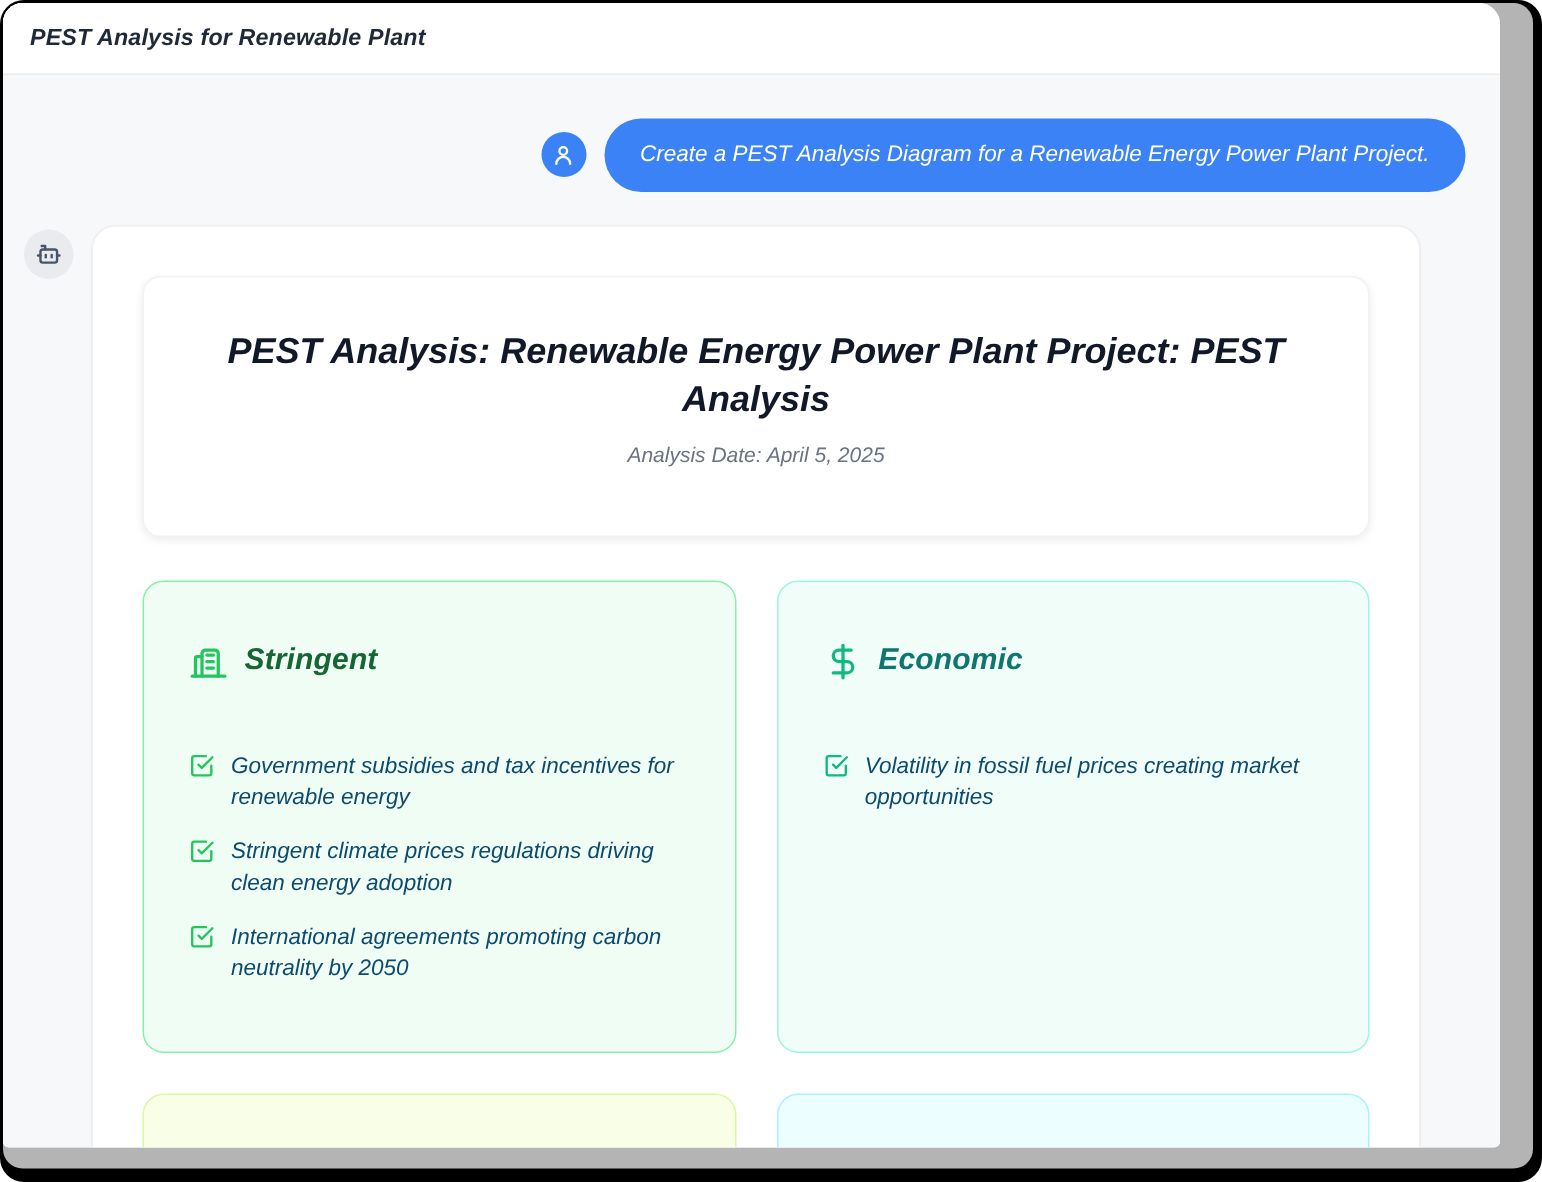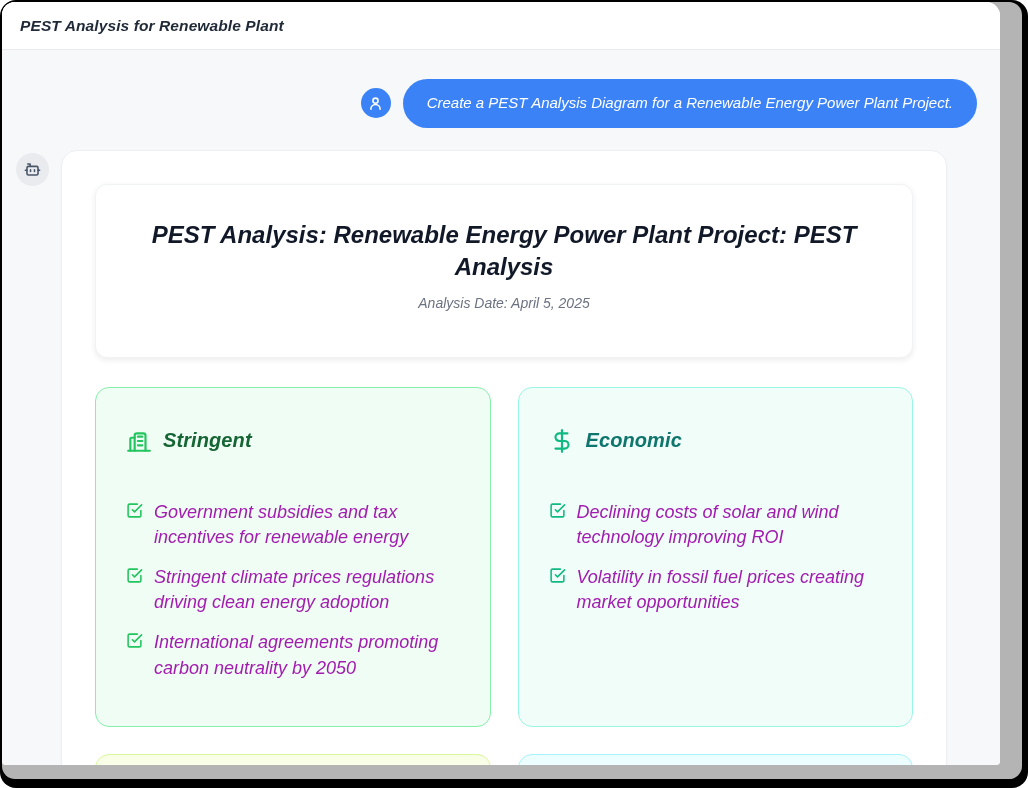--- a/index.html
+++ b/index.html
@@ -135,21 +135,21 @@
   .quad-items { list-style: none; }
   .quad-items li {
     display: flex; align-items: flex-start; gap: 11px;
     margin-bottom: 15px;
   }
   .check-icon {
     color: var(--qaccent, #22c55e);
     flex: 0 0 auto; margin-top: 2px; display: flex;
   }
   .item-text {
-    font-size: 18px; color: #a21caf; line-height: 1.4;
+    font-size: 15px; color: #0c4a6e; line-height: 1.4;
     max-width: 318px;
   }
   svg { display: block; }
 </style>
 </head>
 <body>
 
 <div class="frame">
   <div class="frame-inner">
 
@@ -252,29 +252,20 @@
                   <span class="q-label">Economic</span>
                 </div>
                 <ul class="quad-items">
                   <li>
                     <span class="check-icon">
                       <svg width="17" height="17" viewBox="0 0 24 24" fill="none" stroke="currentColor" stroke-width="2.2" stroke-linecap="round" stroke-linejoin="round">
                           <path d="M9 11l3 3L22 4"></path>
                           <path d="M21 12v7a2 2 0 0 1-2 2H5a2 2 0 0 1-2-2V5a2 2 0 0 1 2-2h11"></path>
                         </svg>
                     </span>
-                    <span class="item-text">Declining costs of solar and wind technology improving ROI</span>
-                  </li>
-                  <li>
-                    <span class="check-icon">
-                      <svg width="17" height="17" viewBox="0 0 24 24" fill="none" stroke="currentColor" stroke-width="2.2" stroke-linecap="round" stroke-linejoin="round">
-                          <path d="M9 11l3 3L22 4"></path>
-                          <path d="M21 12v7a2 2 0 0 1-2 2H5a2 2 0 0 1-2-2V5a2 2 0 0 1 2-2h11"></path>
-                        </svg>
-                    </span>
                     <span class="item-text">Volatility in fossil fuel prices creating market opportunities</span>
                   </li>
                 </ul>
               </div>
 
               <div class="quad-card" style="--qbg: #f9fee7; --qborder: #d9f99d; --qheading: #4d7c0f; --qaccent: #84cc16;">
 
                 <ul class="quad-items"></ul>
               </div>
 

